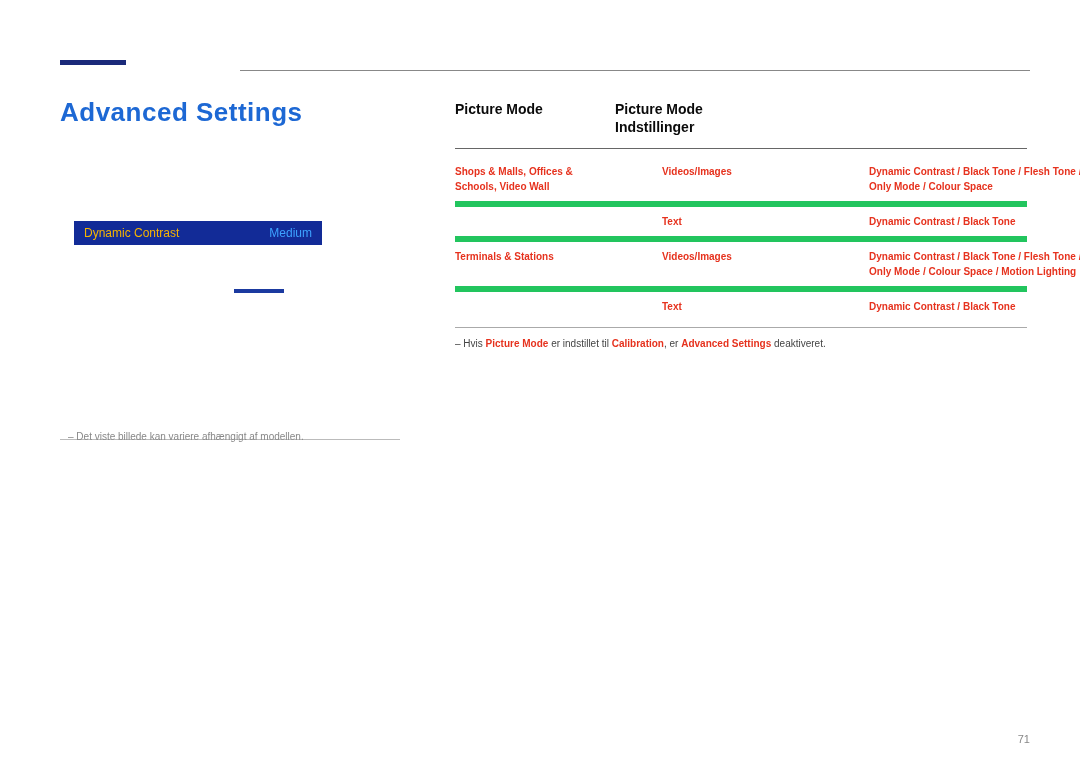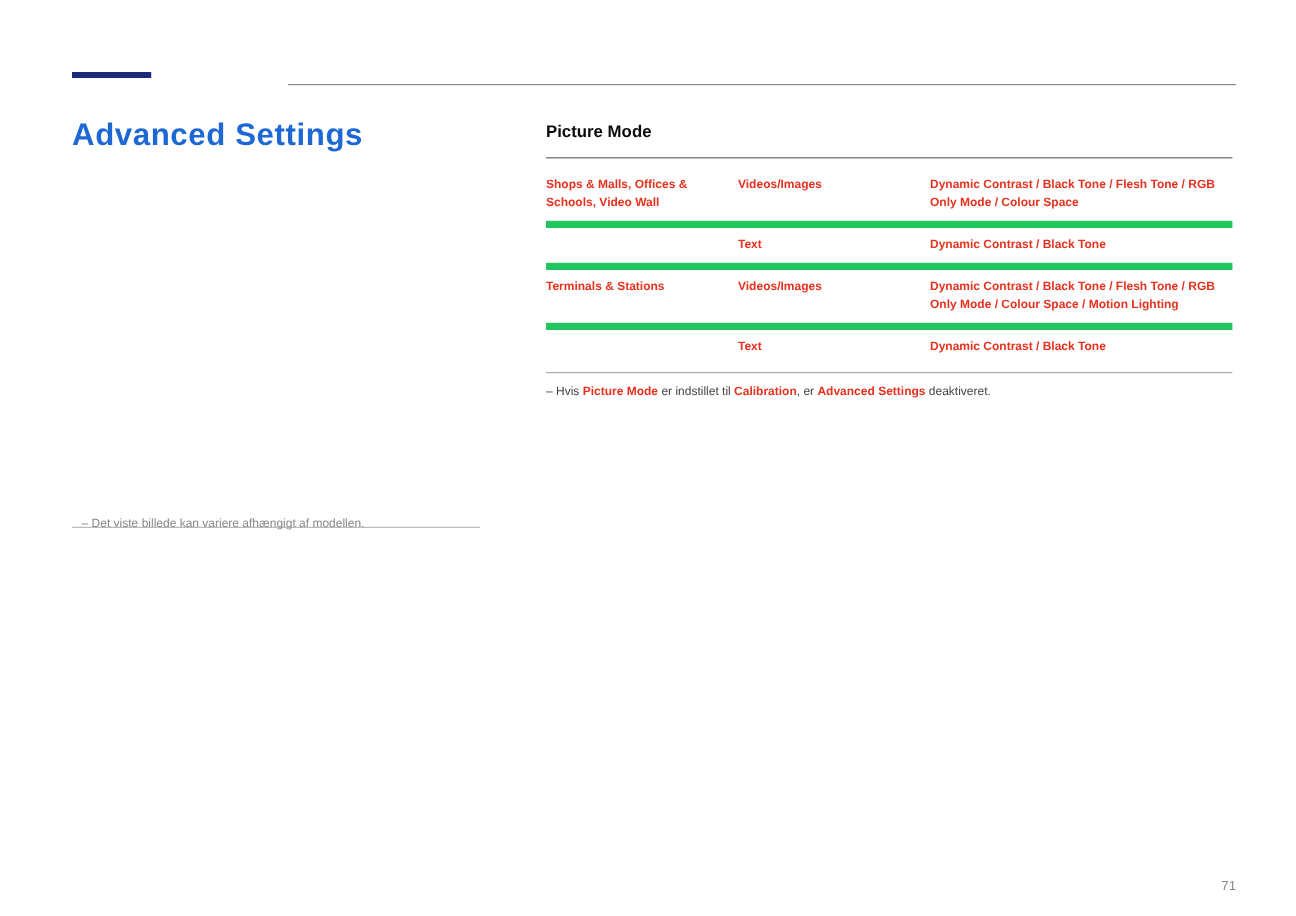--- a/index.html
+++ b/index.html
@@ -95,20 +95,21 @@
     font-size: 14px;
     color:#0a0a0a;
     padding-bottom: 6px;
   }
   .colhdr div { padding-right: 6px; line-height: 1.25; }
   .hr { height:1px; background:#666; margin: 6px 0 8px; }
   .row {
     display: grid;
     grid-template-columns: 160px 160px 252px;
     padding: 7px 0;
+    gap: 47px;
   }
   .row + .row { border-top: 6px solid #22c55e; }
   .red  { color:#e6321e; font-weight:700; font-size: 10px; line-height:1.5; }
   .bottom-note {
     margin-top: 6px;
     border-top: 1px solid #aaa;
     padding-top: 8px;
     font-size: 10px;
     color:#444;
   }
@@ -122,27 +123,35 @@
 </head>
 <body>
 
 <div class="page">
   <div class="side-accent"></div>
   <div class="top-rule"></div>
 
   <div class="heading">Advanced Settings</div>
 
 
+  <div class="panel">
+    <div class="panel-row active">
+      <span>Dynamic Contrast</span>
+      <span class="value">Medium</span>
+    </div>
+    <div class="panel-underline"></div>
+  </div>
 
   <div class="footnote-sep"></div>
   <div class="footnote">– <span>Det viste billede kan variere afhængigt af modellen.</span></div>
 
   <div class="content">
     <div class="colhdr">
       <div>Picture Mode</div>
+      <div>Picture Mode Indstillinger</div>
     </div>
     <div class="hr"></div>
 
     <div class="row">
       <div class="red">Shops &amp; Malls, Offices &amp; Schools, Video Wall</div>
       <div class="red">Videos/Images</div>
       <div class="red">Dynamic Contrast / Black Tone / Flesh Tone / RGB Only Mode / Colour Space</div>
     </div>
     <div class="row">
       <div class="red"></div>

